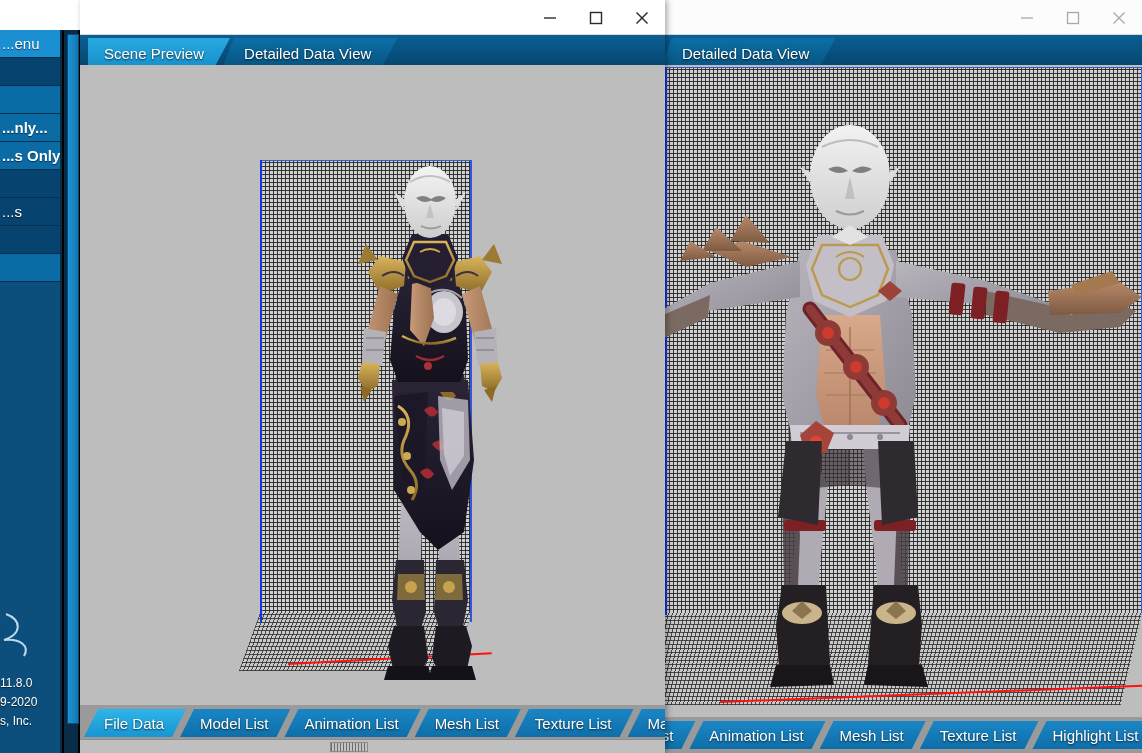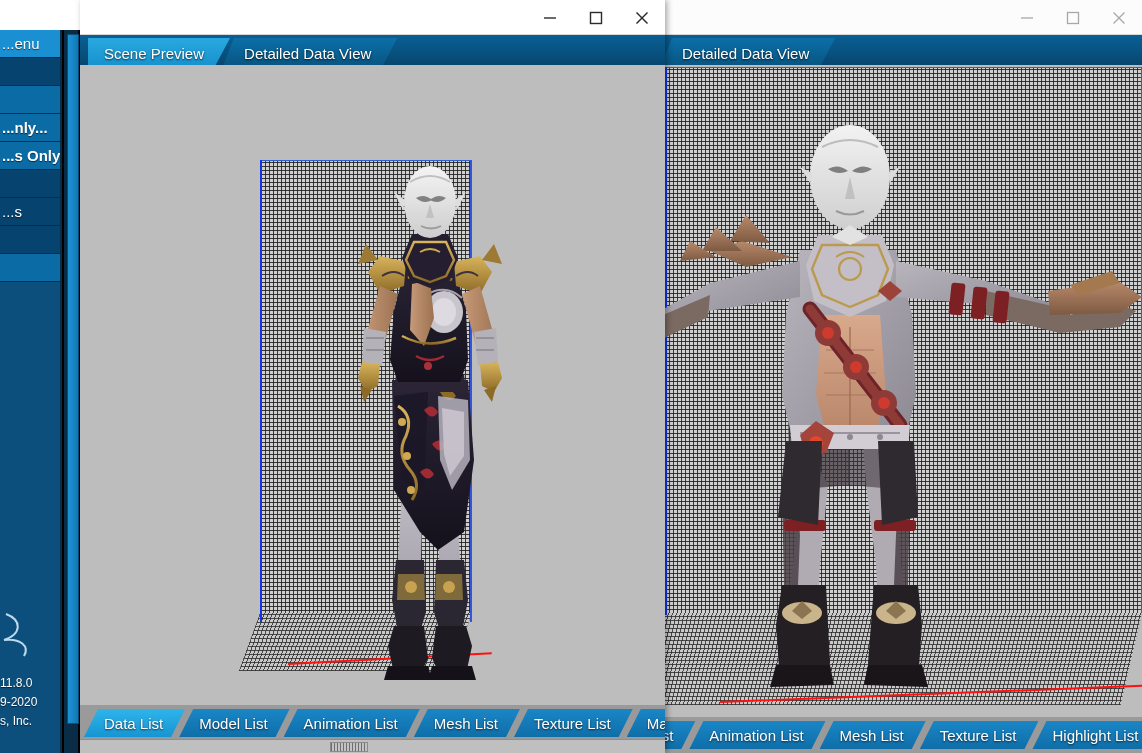--- a/index.html
+++ b/index.html
@@ -492,21 +492,21 @@
           <path d="M118 38 q-8 -5 -16 2 q8 5 16 -2" fill="#818181"></path>
           <path d="M102 44 l-4 14 l8 0 z" fill="#c2c2c2"></path>
           <path d="M93 66 q10 5 20 0" fill="none" stroke="#9b9b9b" stroke-width="1.8"></path>
           <path d="M82 22 q20 -12 40 0" fill="none" stroke="#c0c0c0" stroke-width="2"></path>
         </svg>
       </div>
     </div>
 
     <div class="bottomtabs" style="bottom:14px; height:34px;">
       <div class="btab active" style="margin-left:4px;">
-        <span>Data List</span>
+        <span>File Data</span>
       </div>
       <div class="btab">
         <span>Model List</span>
       </div>
       <div class="btab">
         <span>Animation List</span>
       </div>
       <div class="btab">
         <span>Mesh List</span>
       </div>

